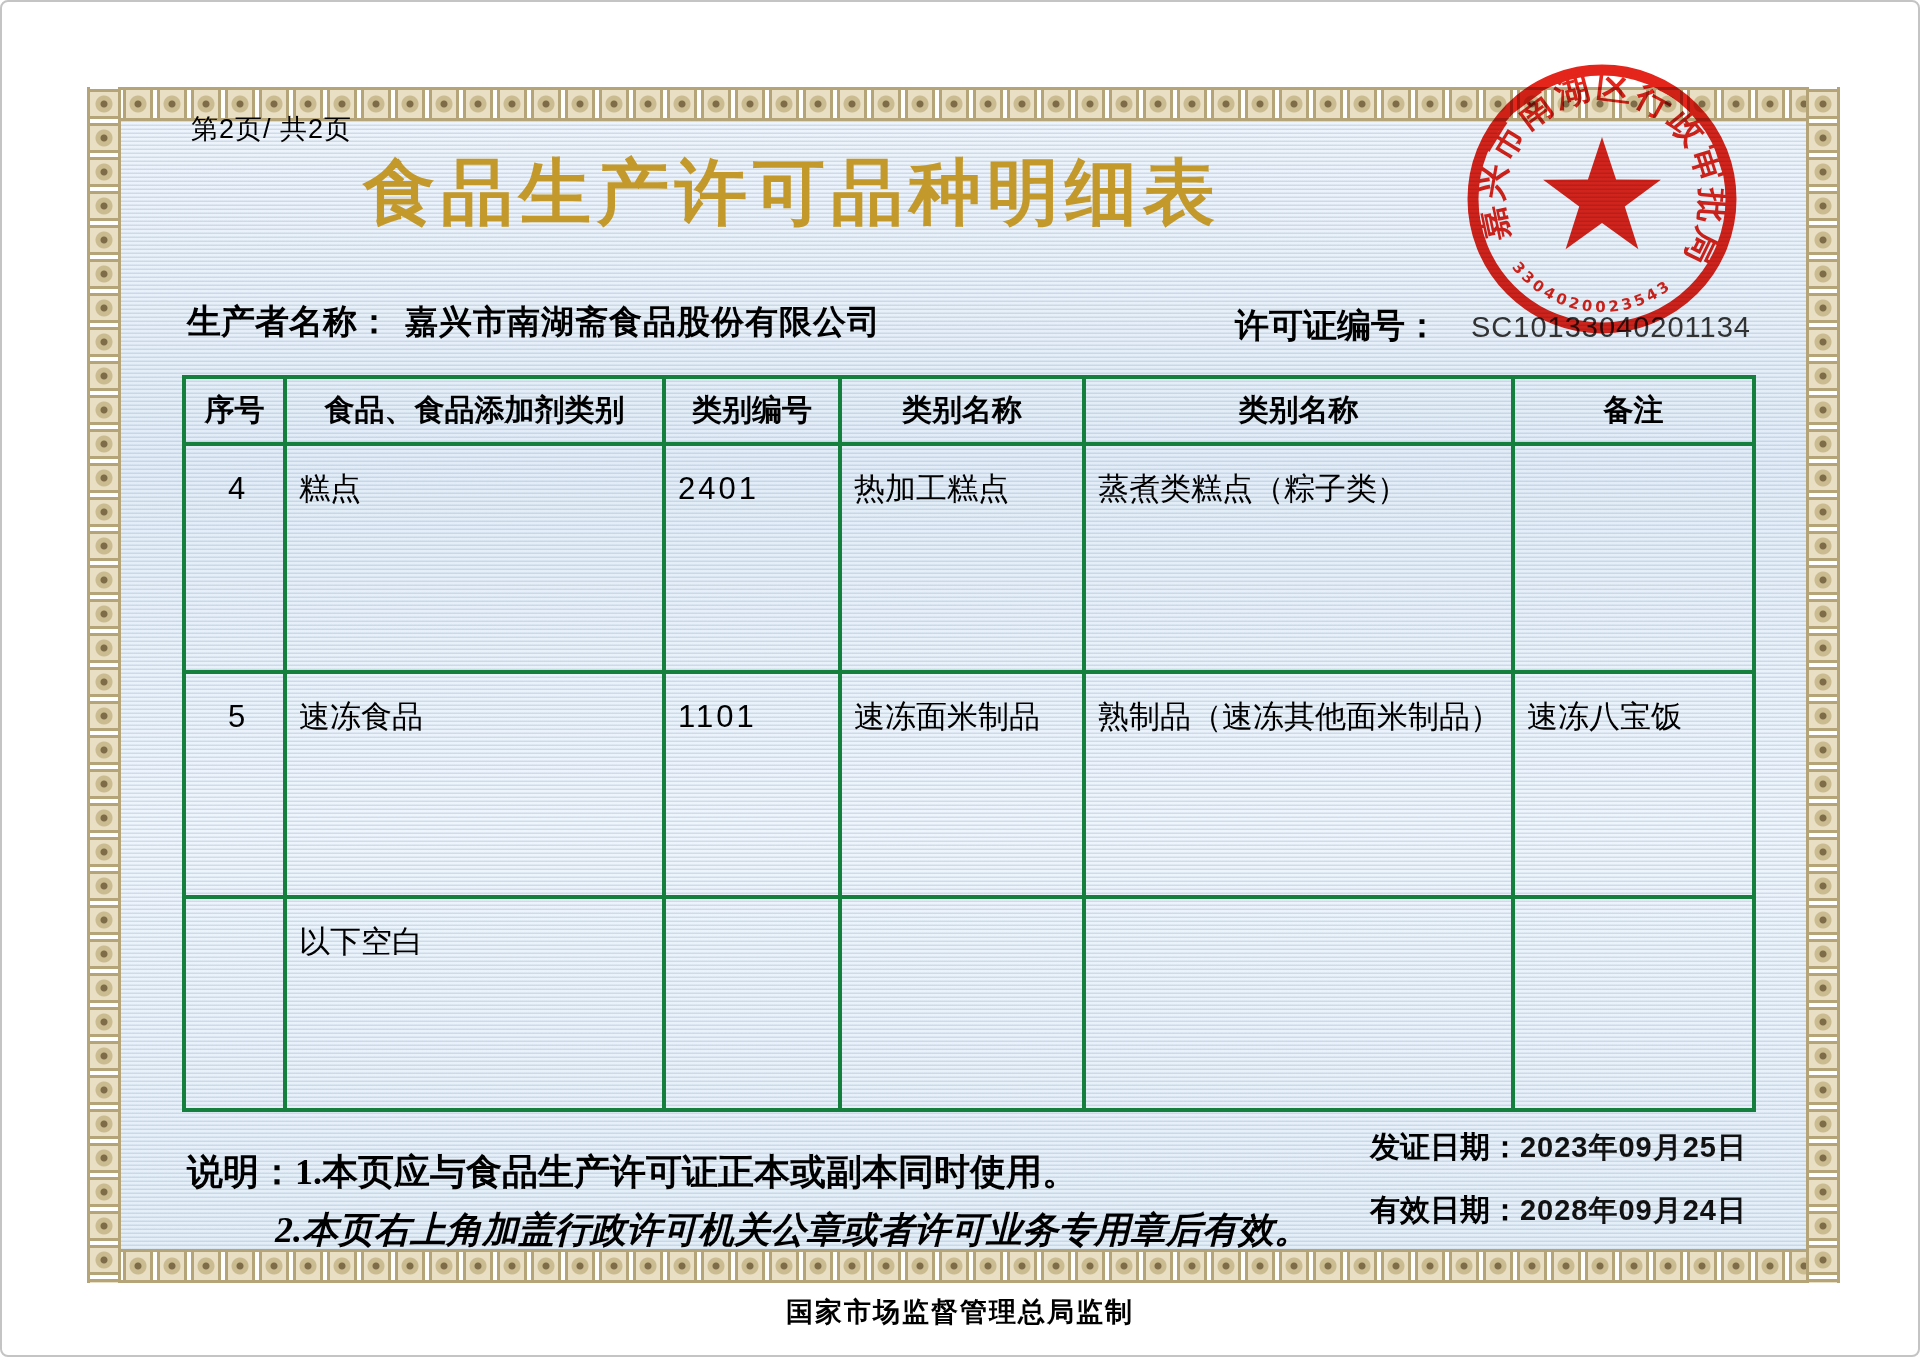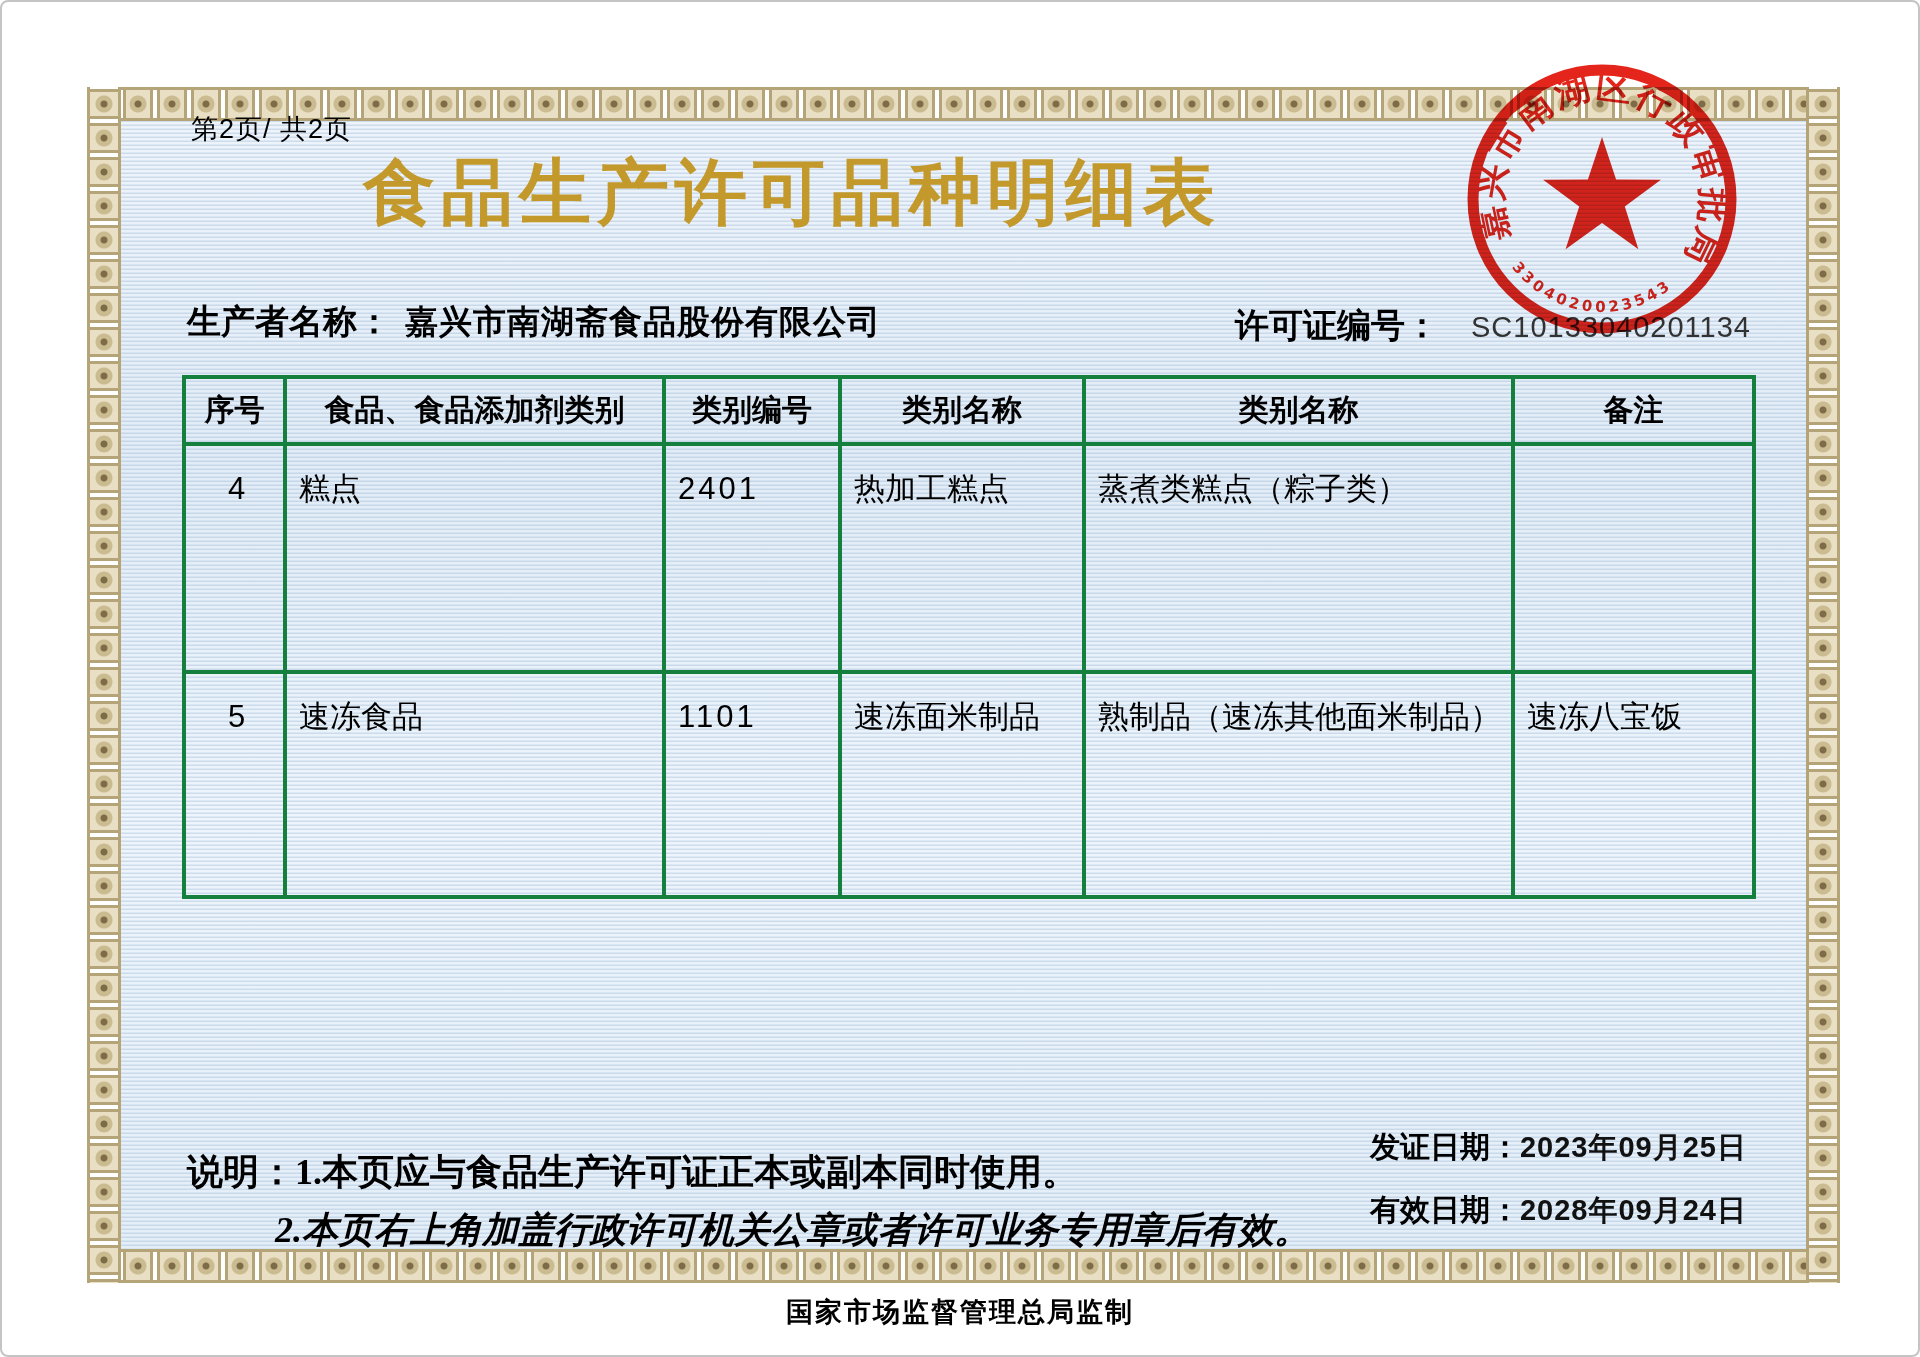--- a/index.html
+++ b/index.html
@@ -129,20 +129,28 @@
         <td class="c-remark"></td>
       </tr>
       <tr class="r2">
         <td class="c-seq">5</td>
         <td>速冻食品</td>
         <td class="c-code">1101</td>
         <td>速冻面米制品</td>
         <td>熟制品（速冻其他面米制品）</td>
         <td class="c-remark">速冻八宝饭</td>
       </tr>
+      <tr class="r3">
+        <td class="c-seq"></td>
+        <td>以下空白</td>
+        <td class="c-code"></td>
+        <td></td>
+        <td></td>
+        <td class="c-remark"></td>
+      </tr>
     </tbody>
       </table>
 
     <div class="notes serif">
       <span><span>说明：</span><span>1.本页应与食品生产许可证正本或副本同时使用。</span></span>
       <span class="indent"><span>2.本页右上角加盖行政许可机关公章或者许可业务专用章后有效。</span></span>
     </div>
 
     <div class="date-line date-issue">
       <span class="field-label serif">发证日期：</span><span class="date-value">2023年09月25日</span>

